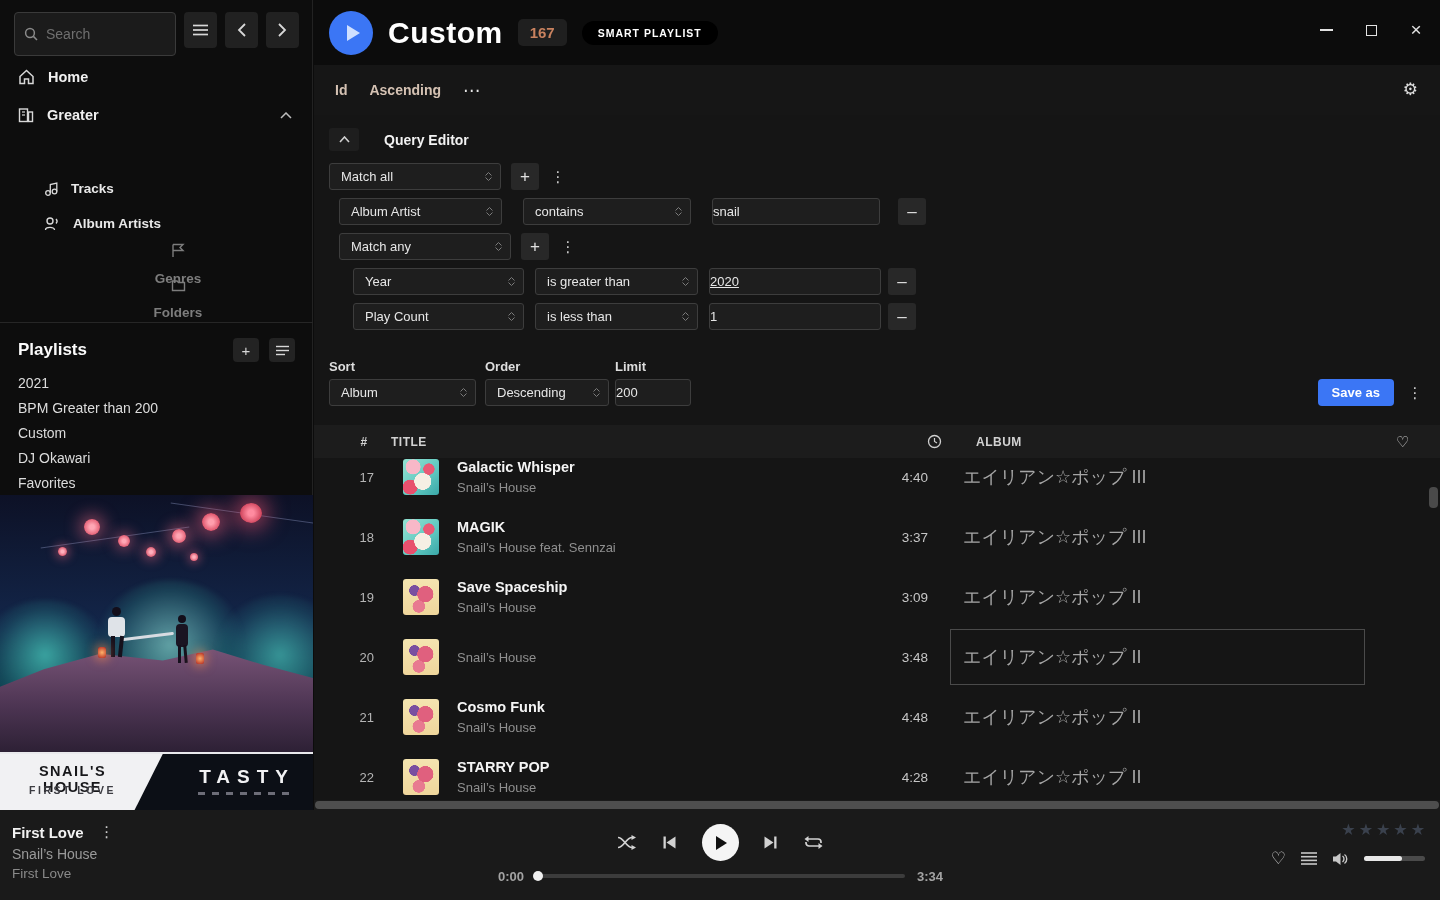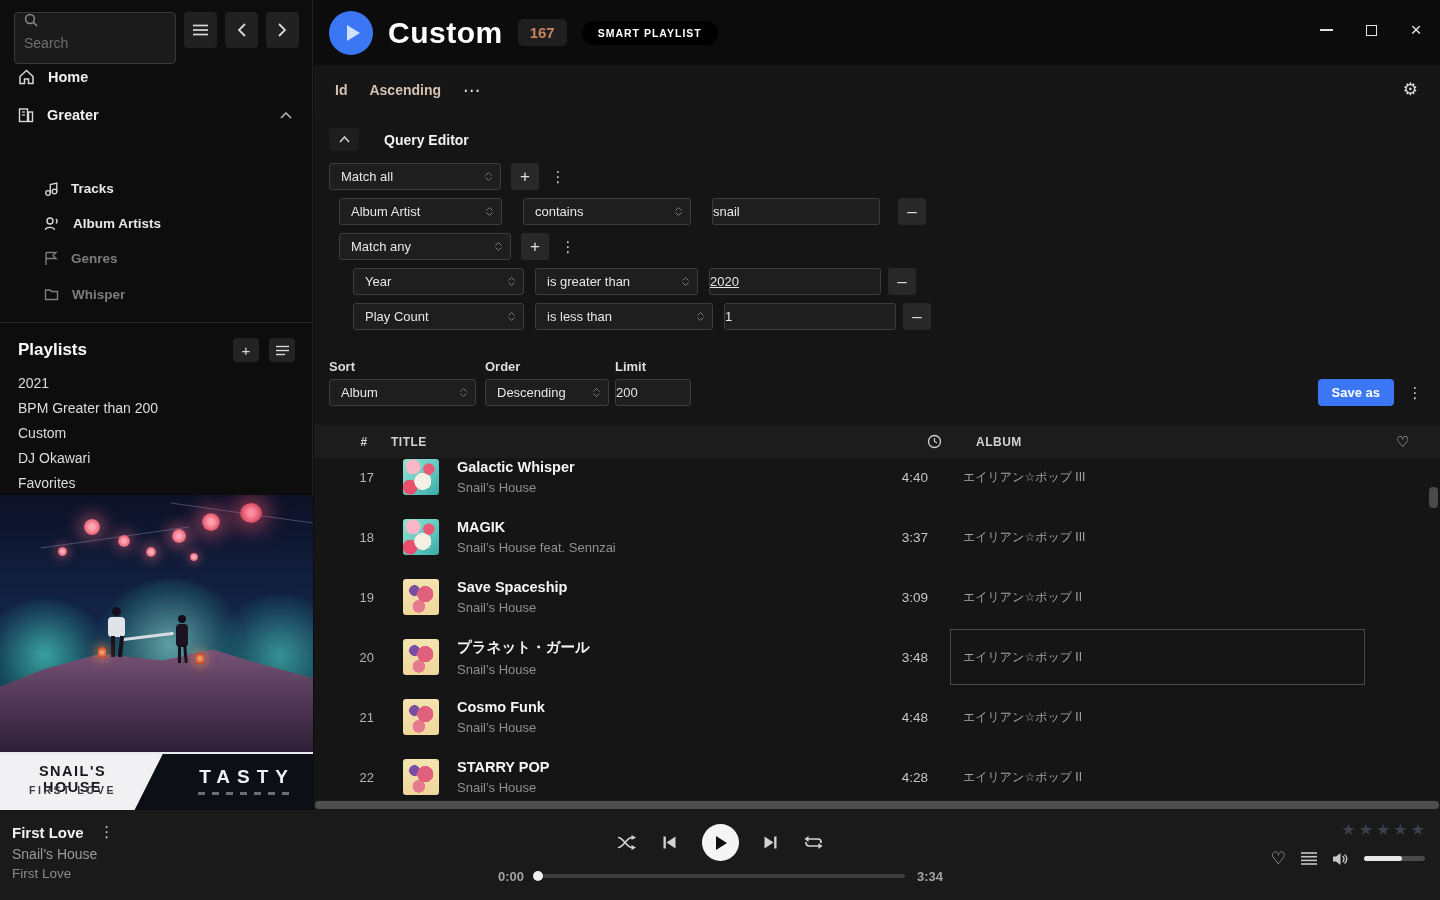--- a/index.html
+++ b/index.html
@@ -4,34 +4,34 @@
 <style>
   * { margin:0; padding:0; box-sizing:border-box; }
   html,body { width:1440px; height:900px; overflow:hidden; background:#0c0c0c;
     font-family:"Liberation Sans","DejaVu Sans",sans-serif; color:#e8e8e8; }
   .app { position:relative; width:1440px; height:900px; }
 
   
   .sidebar { position:absolute; left:0; top:0; width:313px; height:810px;
     background:#0d0d0d; border-right:1px solid #222; }
   .search-row { position:absolute; left:14px; top:12px; display:flex; gap:8px; }
-  .search-box { width:162px; height:52px; background:#1b1b1b; border:1px solid #3a3a3a;
-    border-radius:4px; display:flex; align-items:flex-start; padding:0 9px; gap:8px;flex-direction:column; }
+  .search-box { width:162px; height:44px; background:#1b1b1b; border:1px solid #3a3a3a;
+    border-radius:4px; display:flex; align-items:center; padding:0 9px; gap:8px; }
   .search-box input { background:transparent; border:none; outline:none; color:#cfcfcf;
     font-size:14px; width:110px; font-family:inherit; }
   .search-box input::placeholder { color:#6f6f6f; }
   .sq-btn { width:33px; height:36px; background:#212121; border-radius:4px;
     display:flex; align-items:center; justify-content:center; cursor:pointer; }
   .nav-item { position:absolute; left:0; width:100%; height:30px; display:flex;
     align-items:center; padding-left:18px; gap:13px; font-weight:700; font-size:14.5px;
     color:#f0f0f0; cursor:pointer; }
   .sub-item { position:absolute; left:0; width:100%; height:30px; display:flex;
     align-items:center; padding-left:44px; gap:13px; font-weight:700; font-size:13.5px;
     color:#e8e8e8; cursor:pointer; }
-  .sub-item.dim { color:#7d7d7d; }
+  .sub-item.dim { color:#7d7d7d;flex-direction:column; }
   .chev-up { position:absolute; right:20px; }
   .divider { position:absolute; left:0; top:322px; width:313px; height:1px; background:#262626; }
   .pl-header { position:absolute; left:18px; top:338px; width:277px; display:flex; align-items:center; }
   .pl-title { font-size:17px; font-weight:800; color:#fafafa; flex:1; }
   .pl-btn { width:26px; height:24px; background:#232323; border-radius:4px; display:flex;
     align-items:center; justify-content:center; margin-left:10px; cursor:pointer;
     color:#d8d8d8; font-size:15px; }
   .pl-item { position:absolute; left:18px; width:270px; height:24px; font-size:14px;
     color:#dcdcdc; cursor:pointer; display:flex; align-items:center; }
 
@@ -135,21 +135,21 @@
       linear-gradient(135deg,#93e2d2 0%,#5fc8c0 60%,#3aa8a8 100%); }
   .thumb.a2 { background:
       radial-gradient(circle at 62% 42%,#e0607e 0 26%,transparent 27%),
       radial-gradient(circle at 32% 32%,#7a4fa0 0 15%,transparent 16%),
       radial-gradient(circle at 44% 76%,#e87a90 0 18%,transparent 19%),
       linear-gradient(180deg,#f4e4b0,#efd69c); }
   .tr-text { margin-left:18px; flex:0 0 411px; }
   .tr-title { font-size:14.5px; font-weight:600; color:#f4f4f4; margin-bottom:5px; }
   .tr-artist { font-size:13px; color:#8f8f8f; }
   .tr-dur { width:60px; text-align:right; font-size:13.5px; color:#c6c6c6; }
-  .tr-album { margin-left:22px; flex:0 0 415px; padding-left:12px; font-size:12px;
+  .tr-album { margin-left:22px; flex:0 0 415px; padding-left:12px; font-size:18px;
     color:#a5a5a5; height:56px; display:flex; align-items:center; border:1px solid transparent; }
   .tr-album.focused { border:1px solid #4a4a4a; }
   .h-scroll { position:absolute; left:0; top:800px; width:100%; height:10px; background:#1a1a1a; }
   .h-scroll .thumb-bar { position:absolute; left:1px; right:1px; top:1px; height:8px;
     background:#4e4e4e; border-radius:4px; }
   .v-thumb { position:absolute; right:2px; top:487px; width:9px; height:21px; background:#4a4a4a;
     border-radius:4px; }
 
   
   .player { position:absolute; left:0; top:810px; width:1440px; height:90px; background:#1a1a1a; }
@@ -274,21 +274,21 @@
           </svg>
       </span>
       <span>Genres</span>
     </div>
     <div class="sub-item dim" style="top:279px">
       <span>
         <svg width="15" height="13" viewBox="0 0 15 13">
             <path d="M1.5 11.5 V2 H6 L7.5 3.5 H13.5 V11.5 Z" fill="none" stroke="#7d7d7d" stroke-width="1.4"></path>
           </svg>
       </span>
-      <span>Whisper</span>
+      <span>Folders</span>
     </div>
 
     <div class="divider"></div>
 
     <div class="pl-header">
       <span class="pl-title">Playlists</span>
       <span class="pl-btn">+</span>
       <span class="pl-btn">
         <span>
           <svg width="13" height="11" viewBox="0 0 13 11">
@@ -487,21 +487,21 @@
           <span class="sel-label">Play Count</span>
           <span class="sorter">
               <svg width="7" height="4" viewBox="0 0 7 4">
                 <polyline points="0.5,3.5 3.5,0.5 6.5,3.5" fill="none" stroke="#9a9a9a" stroke-width="1"></polyline>
               </svg>
               <svg width="7" height="4" viewBox="0 0 7 4">
                 <polyline points="0.5,0.5 3.5,3.5 6.5,0.5" fill="none" stroke="#9a9a9a" stroke-width="1"></polyline>
               </svg>
             </span>
         </div>
-        <div class="sel" style="width:178px">
+        <div class="sel" style="width:163px">
           <span class="sel-label">is less than</span>
           <span class="sorter">
               <svg width="7" height="4" viewBox="0 0 7 4">
                 <polyline points="0.5,3.5 3.5,0.5 6.5,3.5" fill="none" stroke="#9a9a9a" stroke-width="1"></polyline>
               </svg>
               <svg width="7" height="4" viewBox="0 0 7 4">
                 <polyline points="0.5,0.5 3.5,3.5 6.5,0.5" fill="none" stroke="#9a9a9a" stroke-width="1"></polyline>
               </svg>
             </span>
         </div>
@@ -592,21 +592,20 @@
             </div>
           <span class="tr-dur">3:09</span>
           <div class="tr-album">
               <span>エイリアン☆ポップ II</span>
             </div>
         </div>
         <div class="trow">
           <span class="tr-num">20</span>
           <div class="thumb a2"></div>
           <div class="tr-text">
-              <div class="tr-title">プラネット・ガール</div>
               <div class="tr-artist">Snail’s House</div>
             </div>
           <span class="tr-dur">3:48</span>
           <div class="tr-album focused">
               <span>エイリアン☆ポップ II</span>
             </div>
         </div>
         <div class="trow">
           <span class="tr-num">21</span>
           <div class="thumb a2"></div>

